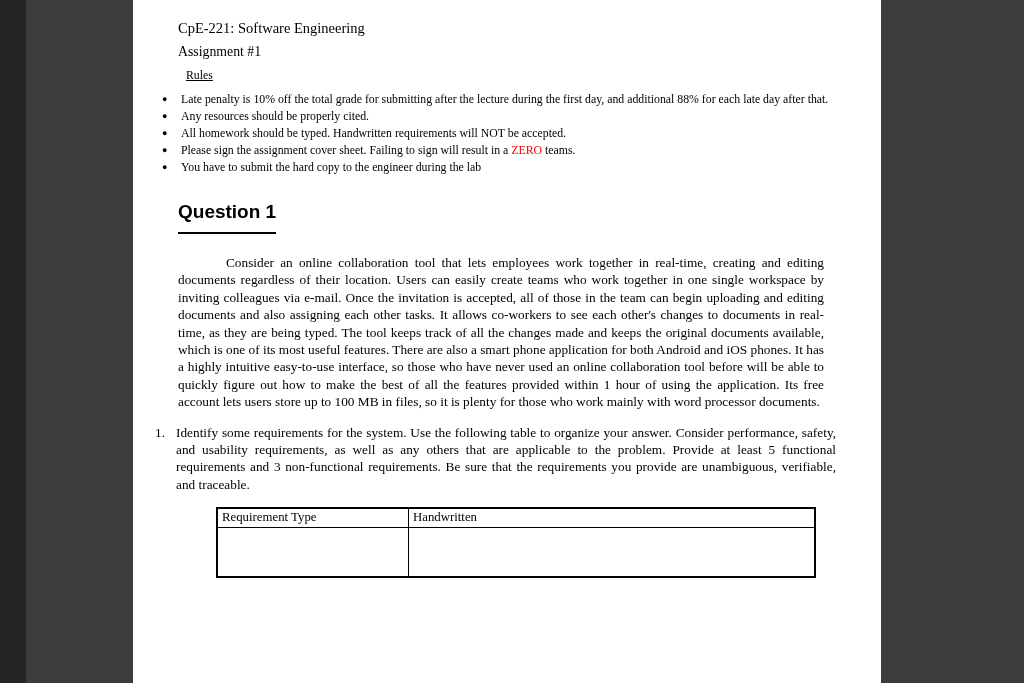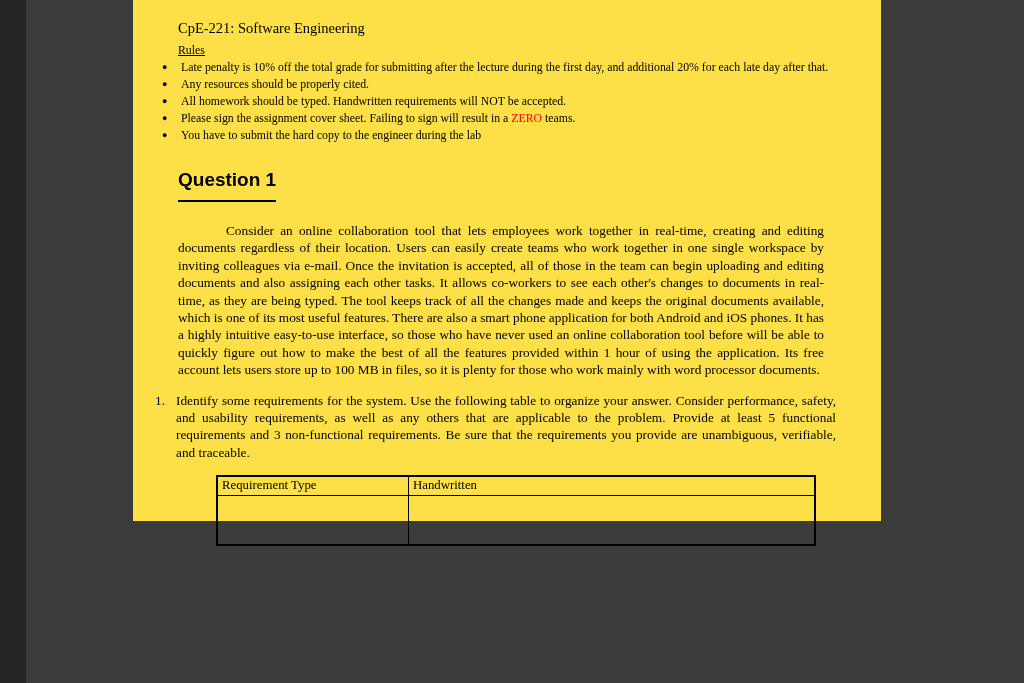--- a/index.html
+++ b/index.html
@@ -18,22 +18,22 @@
   }
   .edge-strip {
     position: absolute;
     left: 0; top: 0;
     width: 26px; height: 100%;
     background: #252525;
   }
   .page {
     position: absolute;
     left: 133px; top: 0;
-    width: 748px; height: 521px;
-    background: #fde047;
+    width: 748px; height: 683px;
+    background: #ffffff;
     color: #000000;
     box-sizing: border-box;
   }
   .content {
     padding: 20px 45px 0 45px;
   }
   .course-title {
     font-size: 14.5px;
     line-height: 17px;
     margin: 0 0 6px 0;
@@ -41,21 +41,21 @@
   }
   .assignment-title {
     font-size: 13.8px;
     line-height: 17px;
     margin: 0;
     font-weight: normal;
   }
   .rules-heading {
     font-size: 11.8px;
     line-height: 15px;
-    margin: 0;
+    margin: 8px;
     text-decoration: underline;
     font-weight: normal;
   }
   ul.rules-list {
     list-style: none;
     margin: 1px 0 0 0;
     padding: 0;
   }
   ul.rules-list li {
     display: flex;
@@ -133,26 +133,27 @@
 </head>
 <body>
 
 <div class="viewer">
   <div class="edge-strip"></div>
 
   <div class="page">
     <div class="content">
 
       <p class="course-title">CpE-221: Software Engineering</p>
+      <p class="assignment-title">Assignment #1</p>
       <p class="rules-heading">Rules</p>
 
       <ul class="rules-list">
         <li>
           <span class="bullet">●</span>
-          <span class="rule-text">Late penalty is 10% off the total grade for submitting after the lecture during the first day, and additional 20% for each late day after that.</span>
+          <span class="rule-text">Late penalty is 10% off the total grade for submitting after the lecture during the first day, and additional 88% for each late day after that.</span>
         </li>
         <li>
           <span class="bullet">●</span>
           <span class="rule-text">Any resources should be properly cited.</span>
         </li>
         <li>
           <span class="bullet">●</span>
           <span class="rule-text">All homework should be typed. Handwritten requirements will NOT be accepted.</span>
         </li>
         <li>

